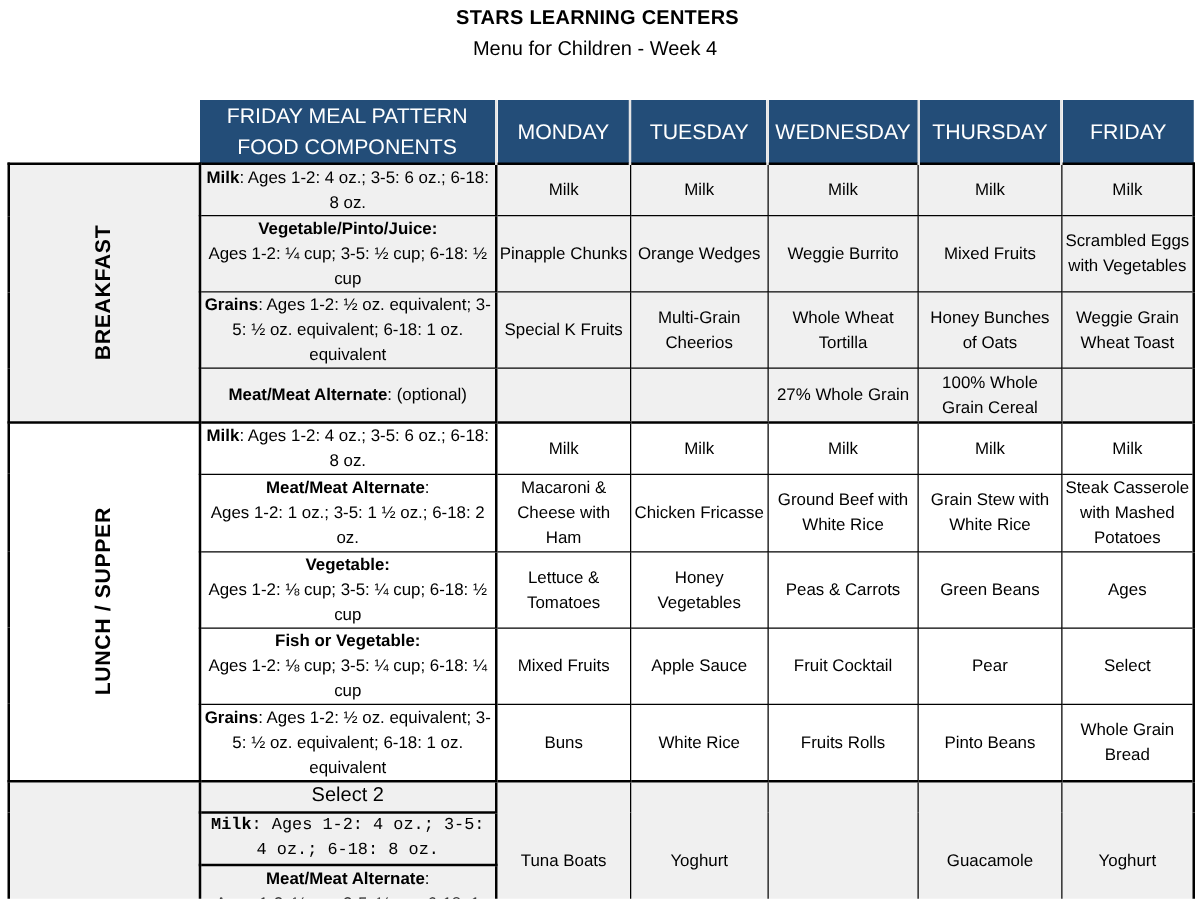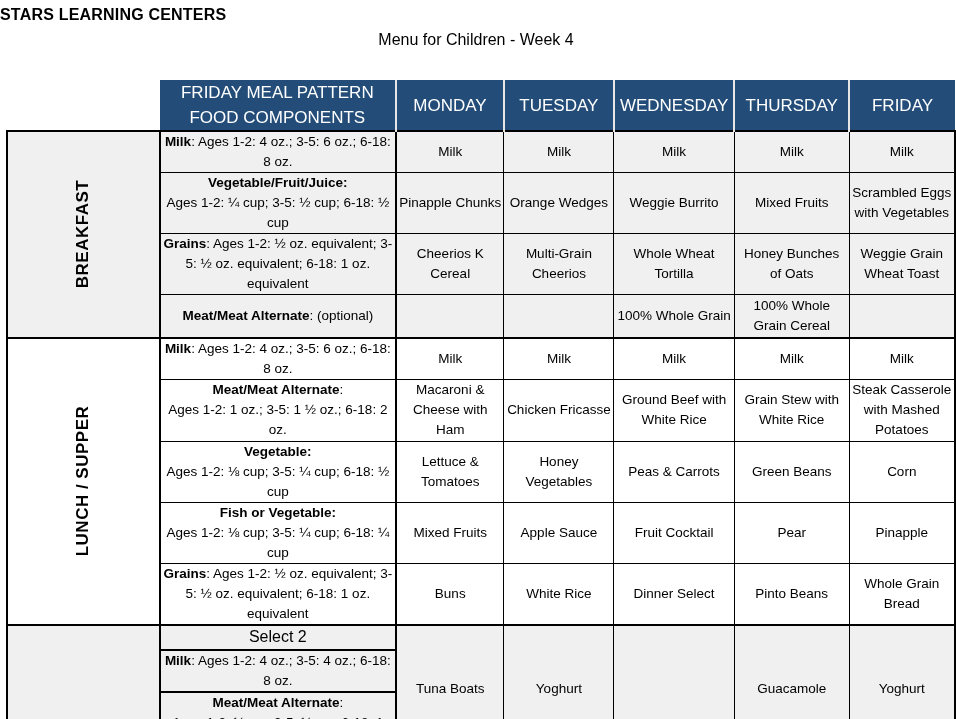--- a/index.html
+++ b/index.html
@@ -1,18 +1,18 @@
 <!DOCTYPE html>
 <html><head>
 <meta charset="utf-8">
 <style>
   html, body { margin:0; padding:0; background:#ffffff; }
   body { width:956px; height:719px; position:relative; overflow:hidden;
          font-family:"Liberation Sans", "DejaVu Sans", sans-serif; color:#000; }
-  .title { position:absolute; left:0; width:956px; text-align:left; top:6px;
+  .title { position:absolute; left:0; width:956px; text-align:center; top:6px;
            font-weight:bold; font-size:16px; letter-spacing:0.2px; }
   .subtitle { position:absolute; left:0; width:952px; text-align:center; top:31px; font-size:16px; }
   .w4 { position:absolute; left:6px; top:96px; width:36px; text-align:center; font-size:17px; }
   table { position:absolute; left:6px; top:80px; border-collapse:collapse; table-layout:fixed; }
   td, th { text-align:center; vertical-align:middle; font-size:13.5px; line-height:20px;
            padding:0 2px; border:1px solid #000; overflow:hidden; }
   th { background:#234d78; color:#fff; font-weight:normal; font-size:17px; line-height:25px;
        border:none; border-right:2px solid #e6e6e6; height:50px; }
   th.corner { background:#fff; border:none; }
   th.last { border-right:none; }
@@ -56,40 +56,40 @@
   <tr class="gray thick-top" style="height:23px">
     <td class="sec" rowspan="4"><span class="vert">BREAKFAST</span></td>
     <td class="thick-right"><b>Milk</b><span>: Ages 1-2: 4 oz.; 3-5: 6 oz.; 6-18: 8 oz.</span></td>
     <td>Milk</td>
     <td>Milk</td>
     <td>Milk</td>
     <td>Milk</td>
     <td class="thick-right">Milk</td>
   </tr>
   <tr class="gray" style="height:42px">
-    <td class="thick-right"><b>Vegetable/Fruit/Juice:</b><br><span>Ages 1-2: ¼ cup; 3-5: ½ cup; 6-18: ½ cup</span></td>
+    <td class="thick-right"><b>Vegetable/Pinto/Juice:</b><br><span>Ages 1-2: ¼ cup; 3-5: ½ cup; 6-18: ½ cup</span></td>
     <td>Pinapple Chunks</td>
     <td>Orange Wedges</td>
     <td>Weggie Burrito</td>
     <td>Mixed Fruits</td>
     <td class="thick-right">Scrambled Eggs with Vegetables</td>
   </tr>
   <tr class="gray" style="height:42px">
     <td class="thick-right"><b>Grains</b><span>: Ages 1-2: ½ oz. equivalent; 3-5: ½ oz. equivalent; 6-18: 1 oz. equivalent</span></td>
-    <td>Cheerios K Cereal</td>
+    <td>Special K Fruits</td>
     <td>Multi-Grain Cheerios</td>
     <td>Whole Wheat Tortilla</td>
     <td>Honey Bunches of Oats</td>
     <td class="thick-right">Weggie Grain Wheat Toast</td>
   </tr>
   <tr class="gray" style="height:43px">
     <td class="thick-right"><b>Meat/Meat Alternate</b><span>: (optional)</span></td>
     <td></td>
     <td></td>
-    <td>100% Whole Grain</td>
+    <td>27% Whole Grain</td>
     <td>100% Whole Grain Cereal</td>
     <td class="thick-right"></td>
   </tr>
 
   <tr class="white thick-top" style="height:24px">
     <td class="sec" rowspan="5"><span class="vert">LUNCH / SUPPER</span></td>
     <td class="thick-right"><b>Milk</b><span>: Ages 1-2: 4 oz.; 3-5: 6 oz.; 6-18: 8 oz.</span></td>
     <td>Milk</td>
     <td>Milk</td>
     <td>Milk</td>
@@ -103,49 +103,49 @@
     <td>Ground Beef with White Rice</td>
     <td>Grain Stew with White Rice</td>
     <td class="thick-right">Steak Casserole with Mashed Potatoes</td>
   </tr>
   <tr class="white" style="height:41px">
     <td class="thick-right"><b>Vegetable:</b><br><span>Ages 1-2: ⅛ cup; 3-5: ¼ cup; 6-18: ½ cup</span></td>
     <td>Lettuce &amp; Tomatoes</td>
     <td>Honey Vegetables</td>
     <td>Peas &amp; Carrots</td>
     <td>Green Beans</td>
-    <td class="thick-right">Corn</td>
+    <td class="thick-right">Ages</td>
   </tr>
   <tr class="white" style="height:41px">
     <td class="thick-right"><b>Fish or Vegetable:</b><br><span>Ages 1-2: ⅛ cup; 3-5: ¼ cup; 6-18: ¼ cup</span></td>
     <td>Mixed Fruits</td>
     <td>Apple Sauce</td>
     <td>Fruit Cocktail</td>
     <td>Pear</td>
-    <td class="thick-right">Pinapple</td>
+    <td class="thick-right">Select</td>
   </tr>
   <tr class="white" style="height:42px">
     <td class="thick-right"><b>Grains</b><span>: Ages 1-2: ½ oz. equivalent; 3-5: ½ oz. equivalent; 6-18: 1 oz. equivalent</span></td>
     <td>Buns</td>
     <td>White Rice</td>
-    <td>Dinner Select</td>
+    <td>Fruits Rolls</td>
     <td>Pinto Beans</td>
     <td class="thick-right">Whole Grain Bread</td>
   </tr>
 
   <tr class="gray thick-top" style="height:25px">
     <td class="sec" rowspan="6"></td>
     <td class="thick-right select2">Select 2</td>
     <td rowspan="3">Tuna Boats</td>
     <td rowspan="3">Yoghurt</td>
     <td rowspan="3"></td>
     <td rowspan="3">Guacamole</td>
     <td rowspan="3" class="thick-right">Yoghurt</td>
   </tr>
   <tr class="gray" style="height:23px">
-    <td class="thick-right" style="border-top:2px solid #000;border-bottom:2px solid #000;"><b>Milk</b><span>: Ages 1-2: 4 oz.; 3-5: 4 oz.; 6-18: 8 oz.</span></td>
+    <td class="thick-right" style="border-top:2px solid #000;border-bottom:2px solid #000;font-family:Liberation Mono, monospace;"><b>Milk</b><span>: Ages 1-2: 4 oz.; 3-5: 4 oz.; 6-18: 8 oz.</span></td>
   </tr>
   <tr class="gray" style="height:41px">
     <td class="thick-right"><b>Meat/Meat Alternate</b><span>:</span><br><span>Ages 1-2: ½ oz.; 3-5: ½ oz.; 6-18: 1 oz.</span></td>
   </tr>
 
 </tbody>
   </table>
 
 </body></html>

